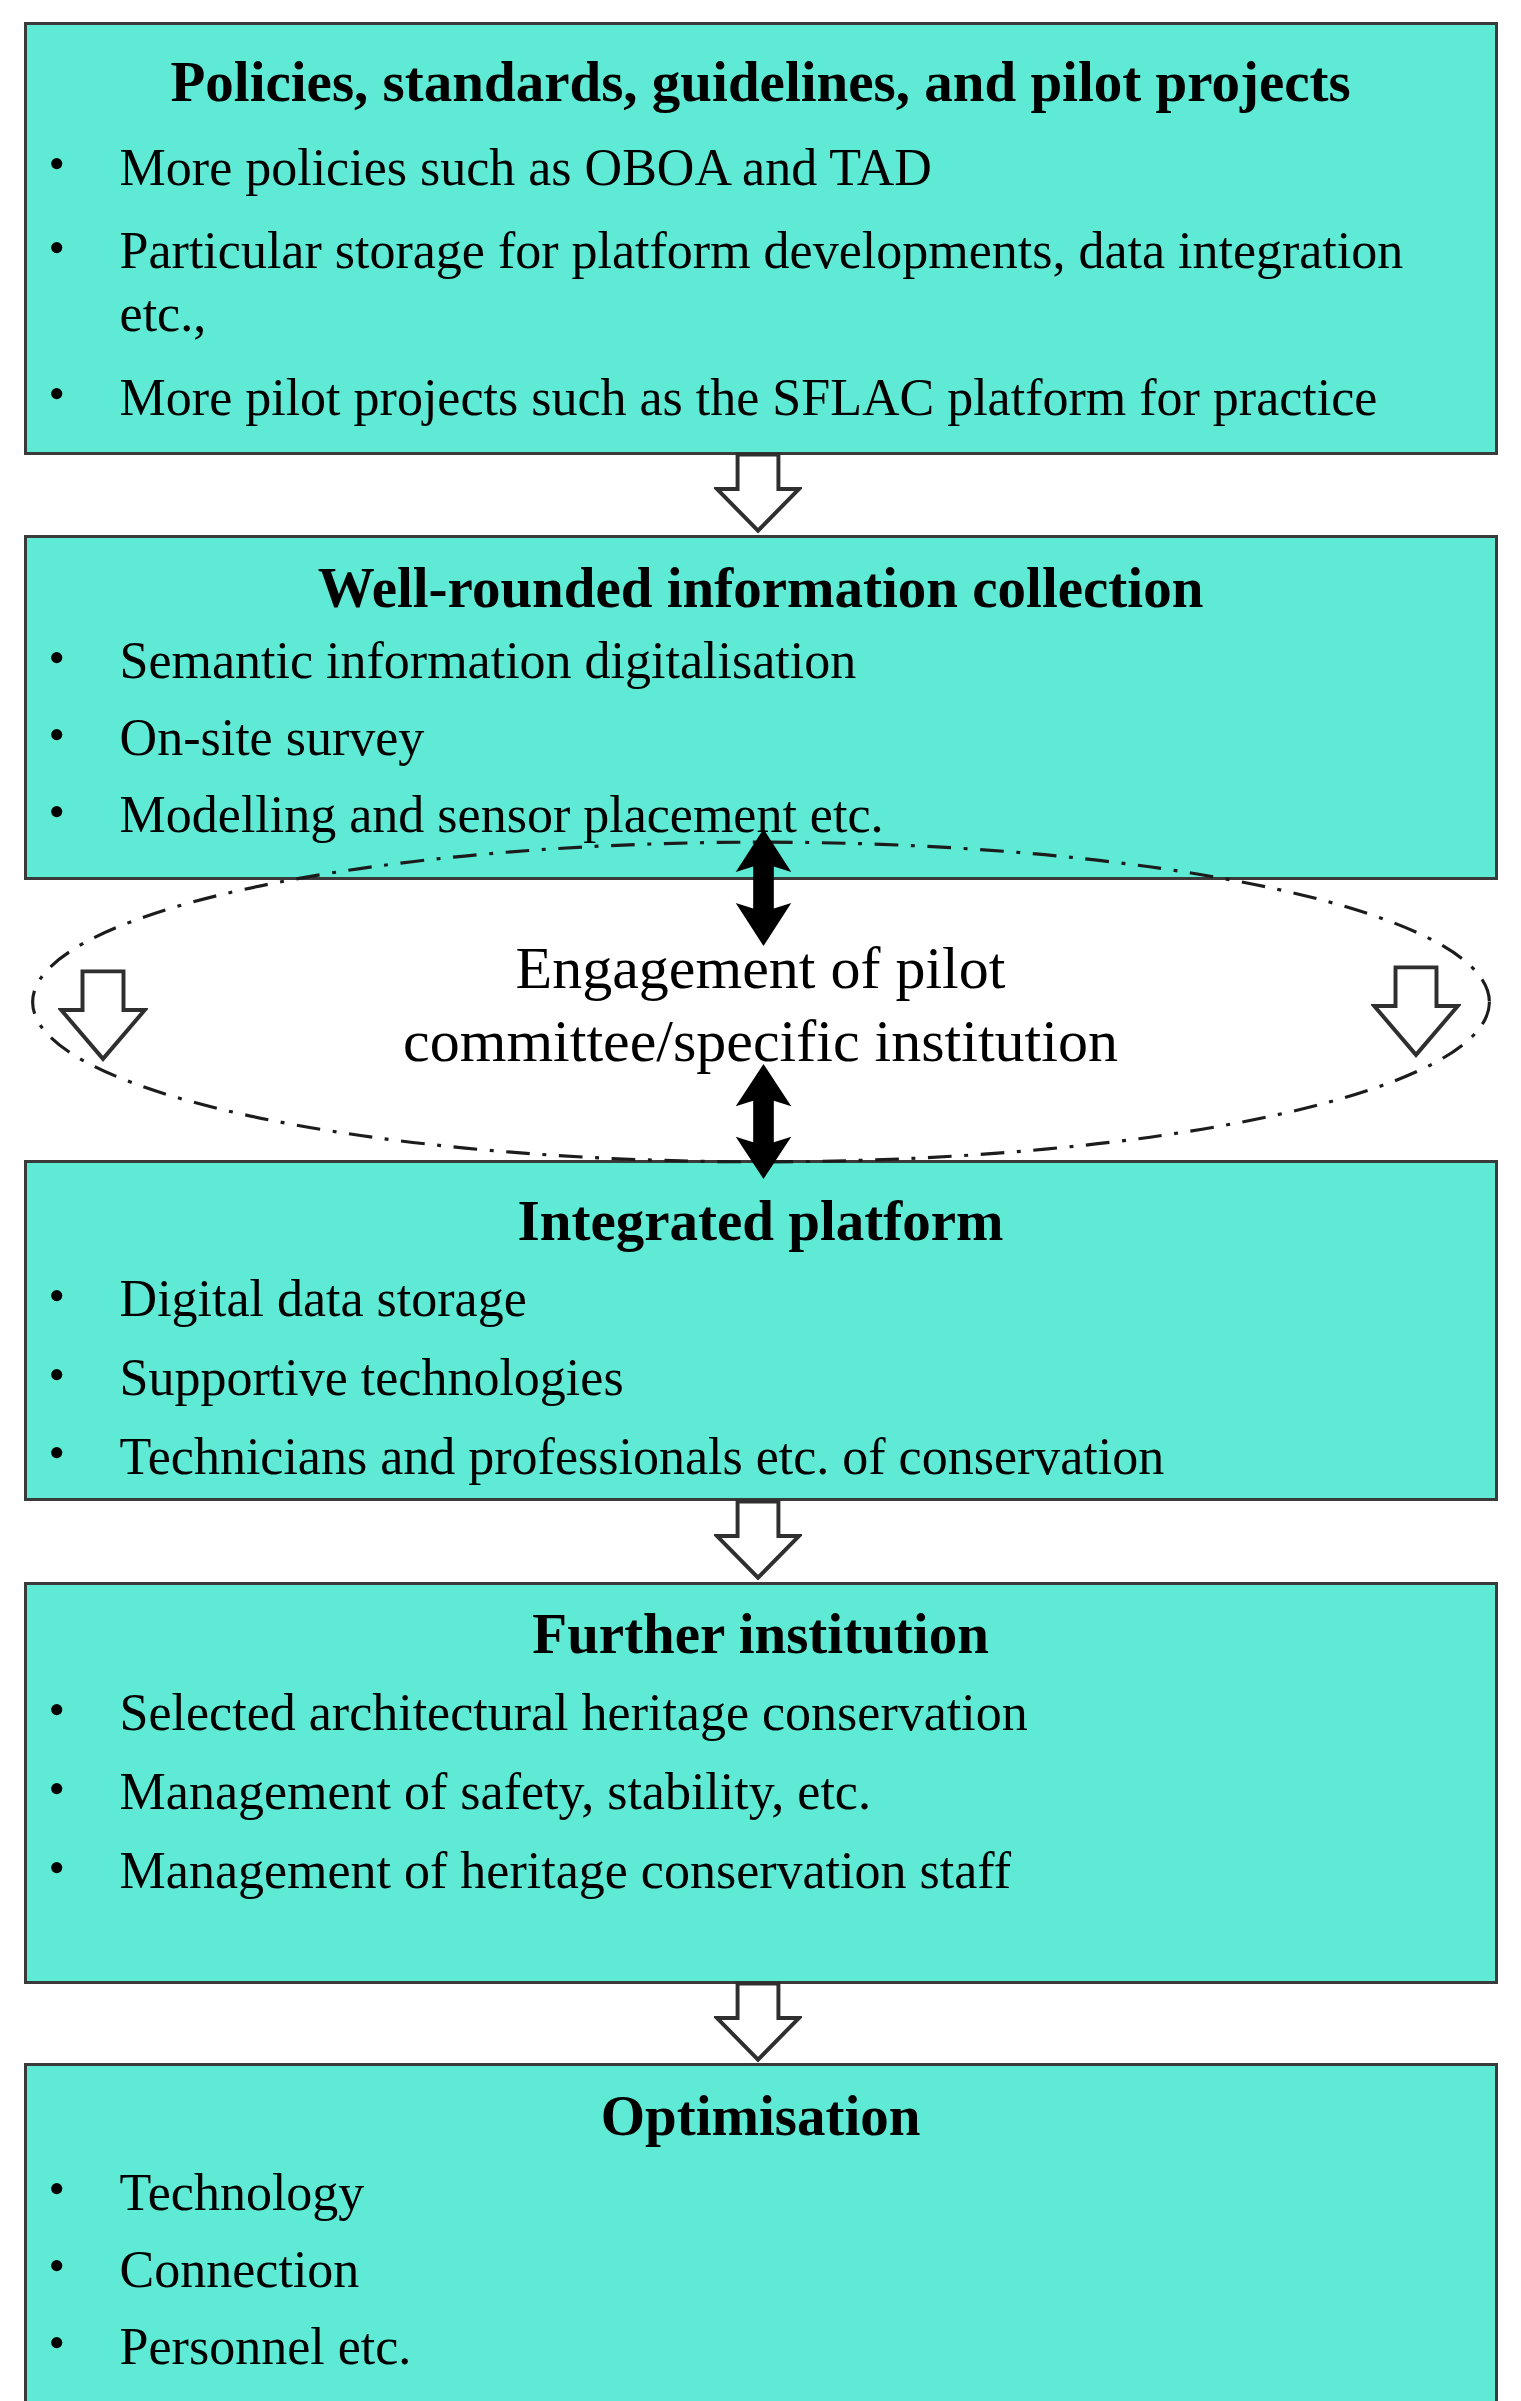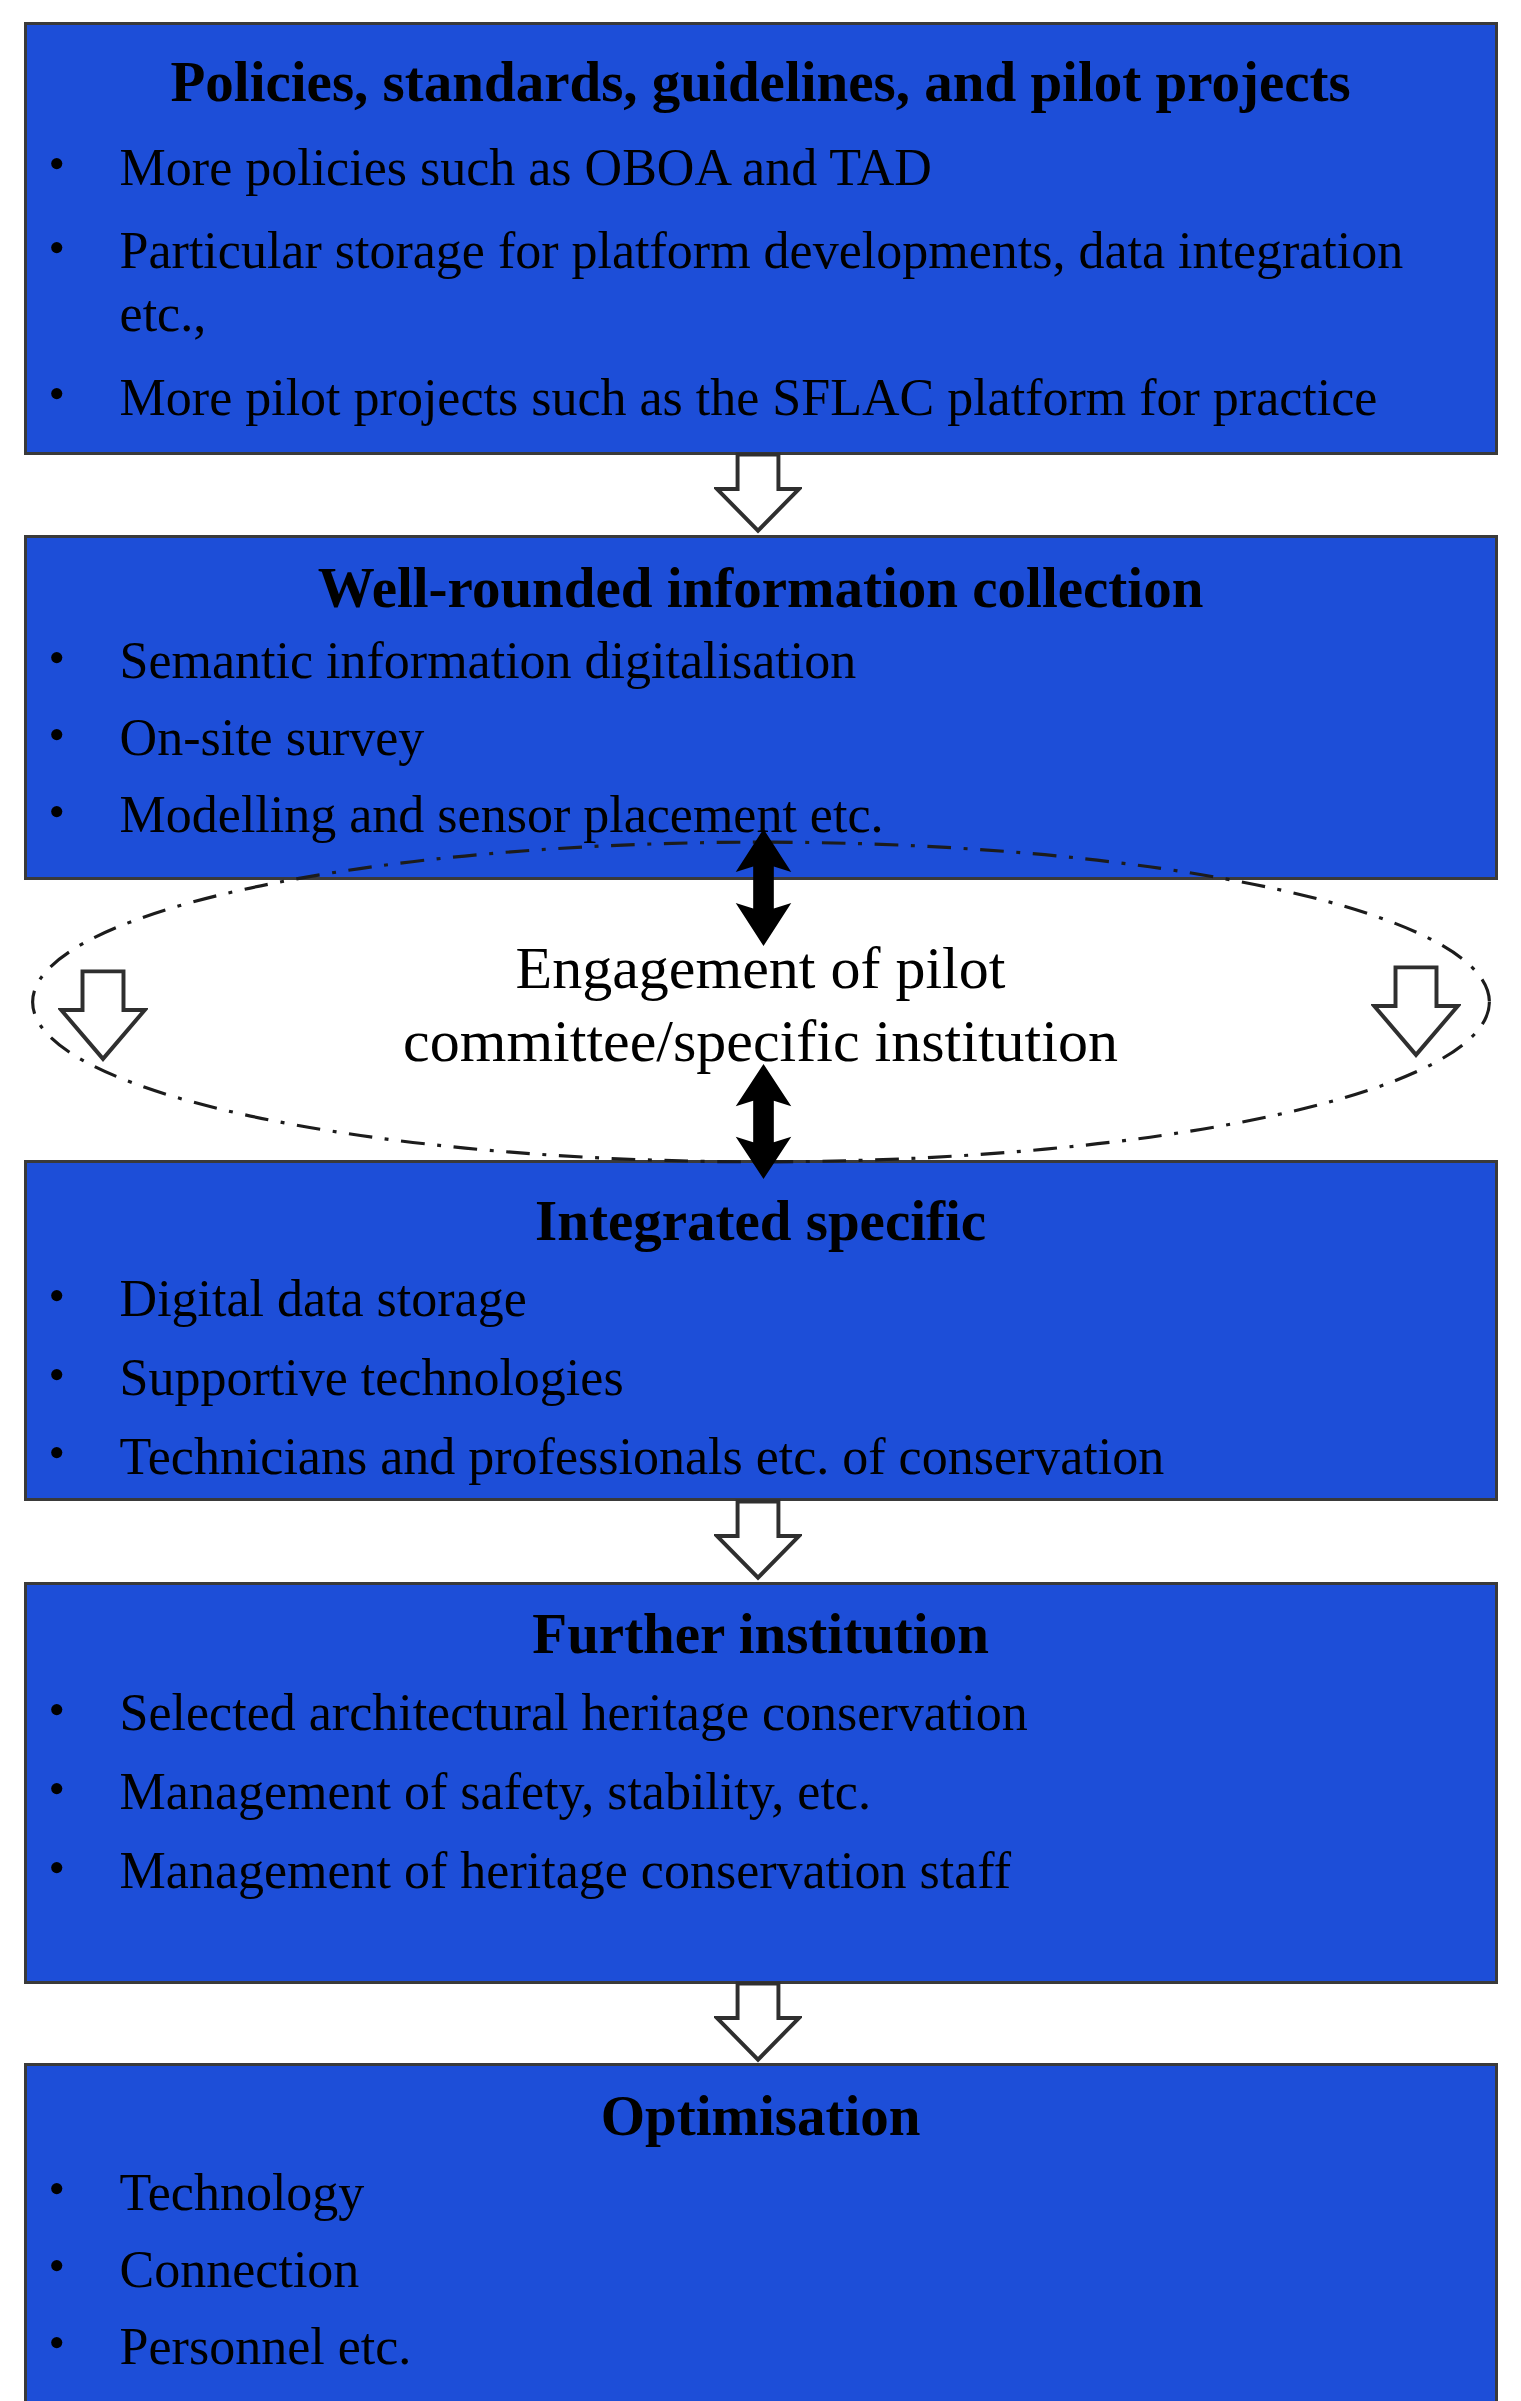--- a/index.html
+++ b/index.html
@@ -8,21 +8,21 @@
     width:1521px; height:2401px;
     background:#ffffff;
     font-family:"Liberation Serif","DejaVu Serif",serif;
     color:#000000;
     overflow:hidden;
   }
   .box {
     position:absolute;
     left:23.6px; width:1474px;
     box-sizing:border-box;
-    background:#1d4ed8;
+    background:#5eead4;
     border:3.9px solid #3a3a3a;
     z-index:1;
   }
   .box1 { top:22px;  height:433px; }
   .box2 { top:535px; height:345px; }
   .box3 { top:1160px; height:341px; }
   .box4 { top:1582px; height:402px; }
   .box5 { top:2063px; height:378px; }
 
   .box-title {
@@ -116,21 +116,21 @@
   </svg>
 
   <svg class="flow-arrow arrow-left" viewBox="0 0 114 118">
     <polygon points="31,3 83,3 83,52 110,52 57,114 4,52 31,52" fill="#ffffff" stroke="#2f2f2f" stroke-width="5" stroke-linejoin="miter"></polygon>
   </svg>
   <svg class="flow-arrow arrow-right" viewBox="0 0 114 118">
     <polygon points="31,3 83,3 83,52 110,52 57,114 4,52 31,52" fill="#ffffff" stroke="#2f2f2f" stroke-width="5" stroke-linejoin="miter"></polygon>
   </svg>
 
   <section class="box box3">
-    <h2 class="box-title">Integrated specific</h2>
+    <h2 class="box-title">Integrated platform</h2>
     <ul class="bullets">
       <li>Digital data storage</li>
       <li>Supportive technologies</li>
       <li>Technicians and professionals etc. of conservation</li>
     </ul>
   </section>
 
   <svg class="flow-arrow arrow-b" viewBox="0 0 112 104">
     <polygon points="30,3 82,3 82,47 108,47 56,100 4,47 30,47" fill="#ffffff" stroke="#2f2f2f" stroke-width="5" stroke-linejoin="miter"></polygon>
   </svg>

